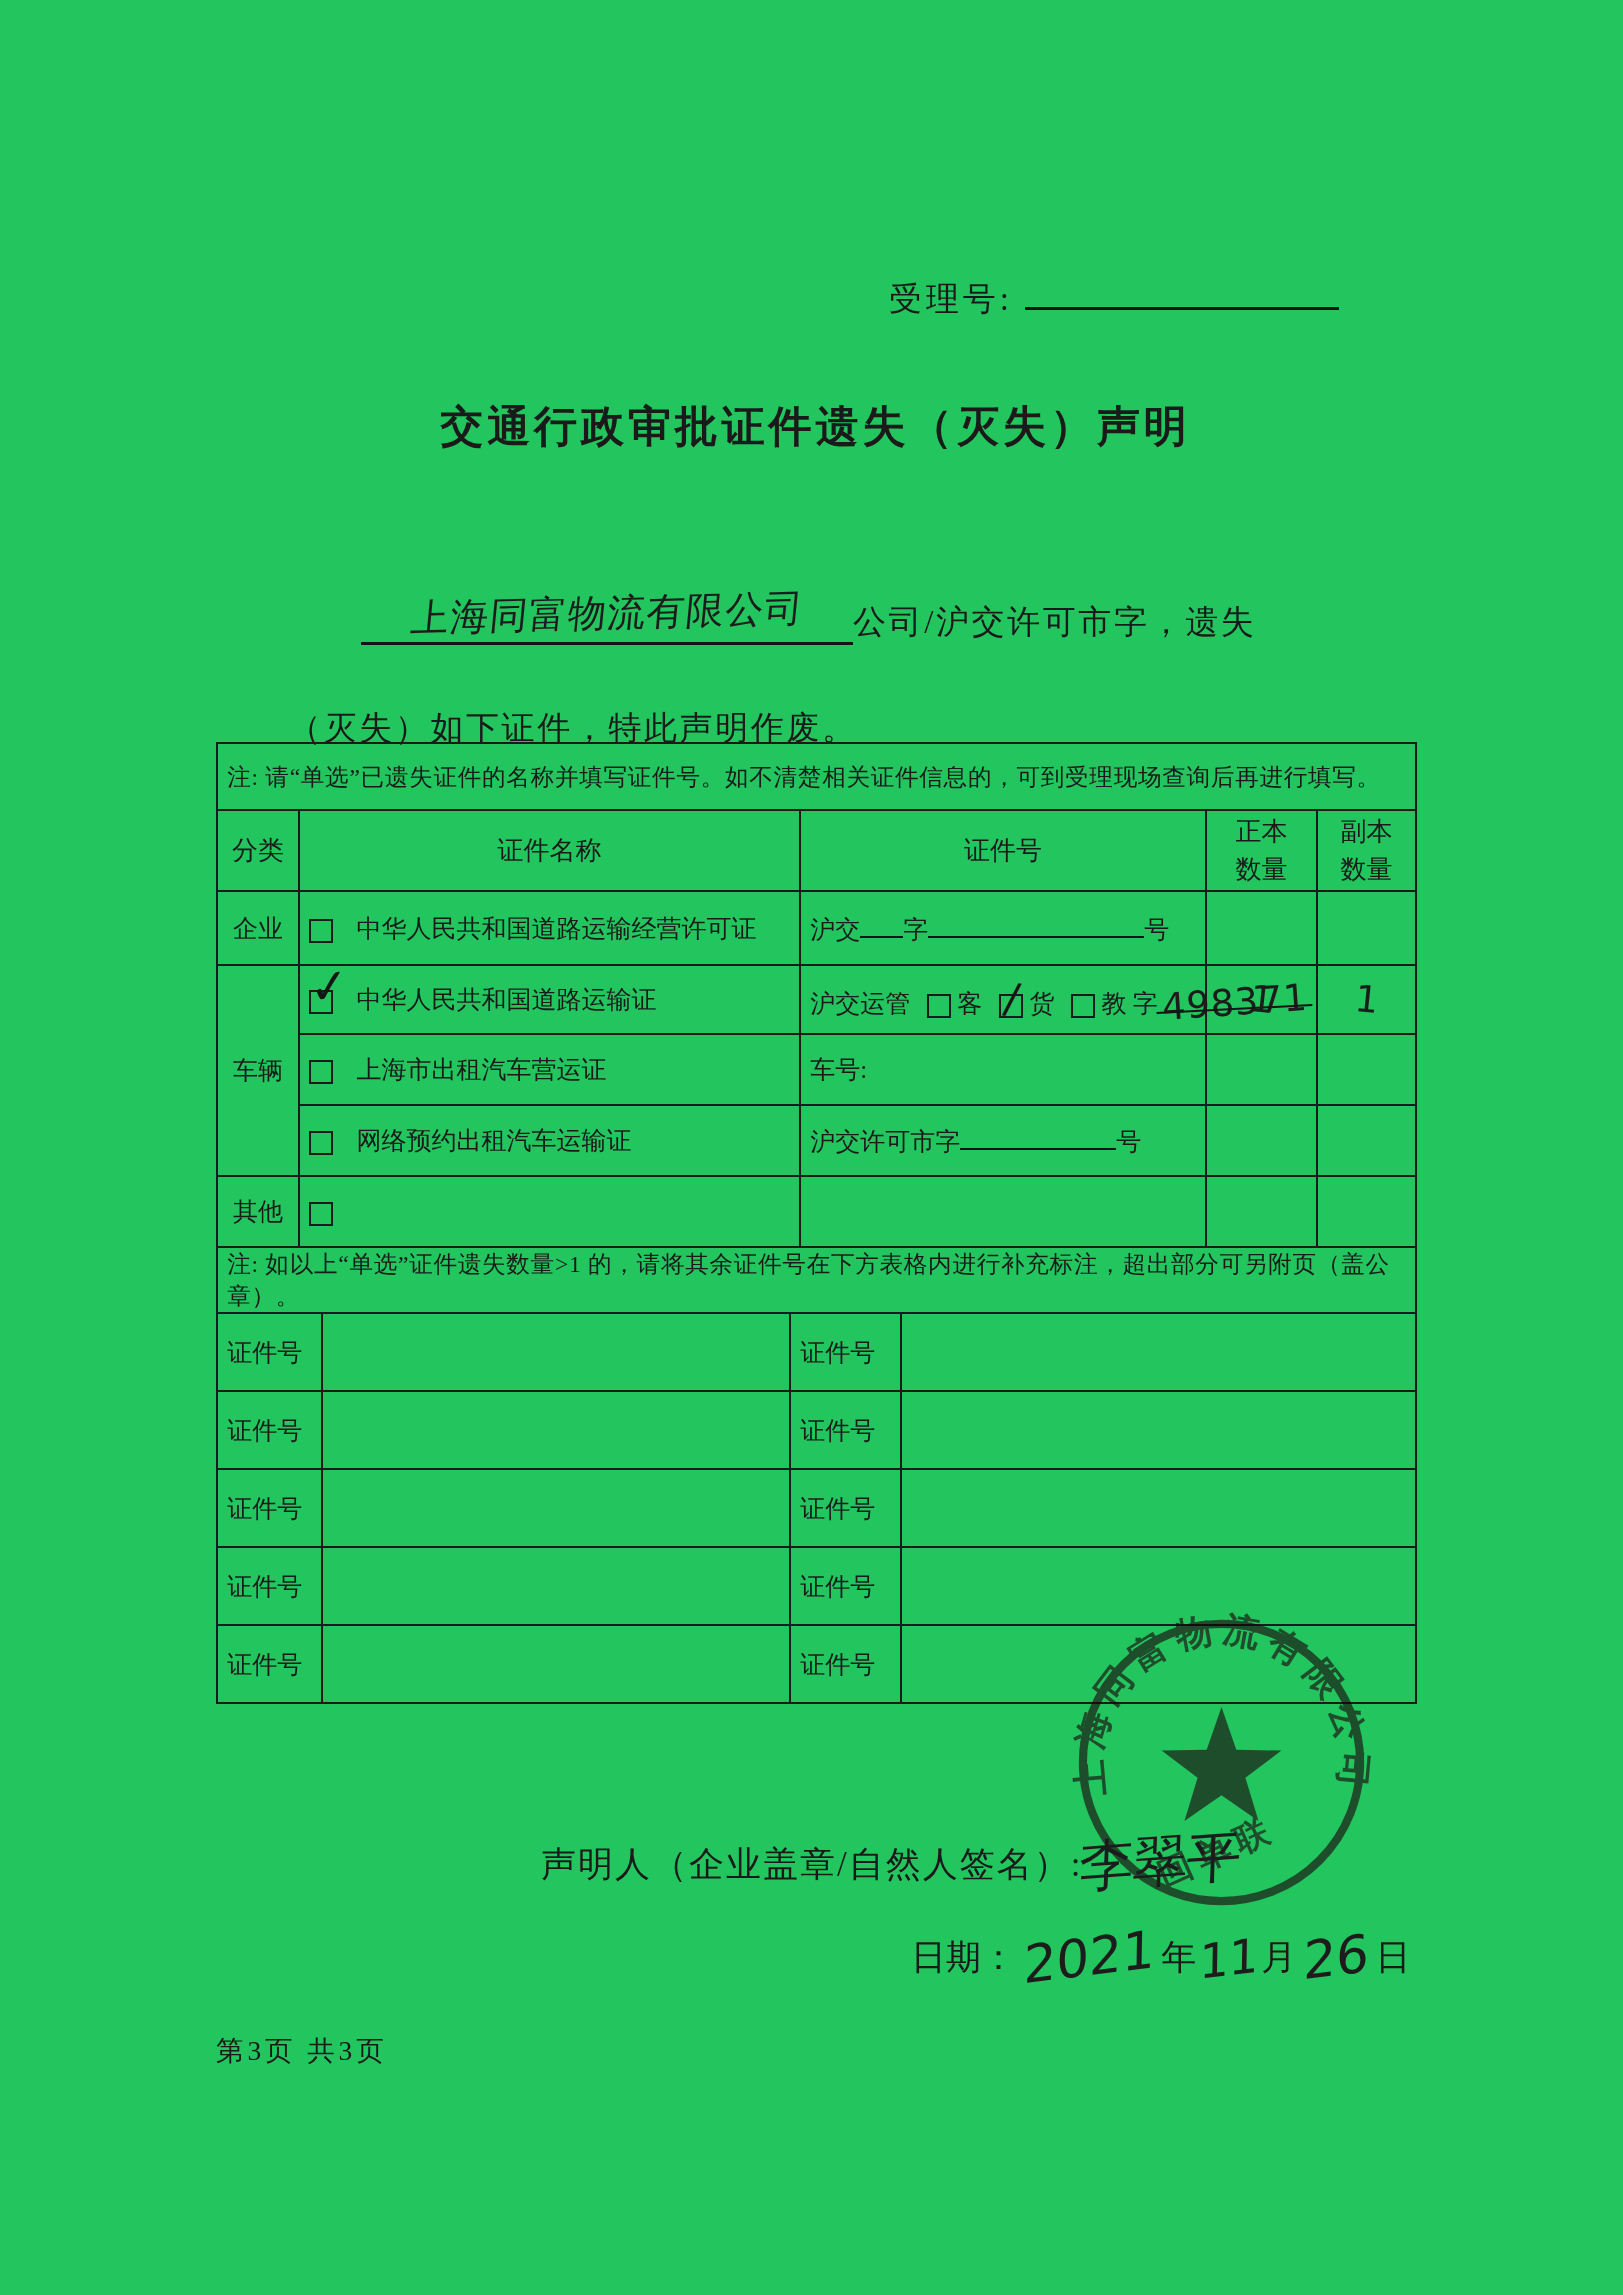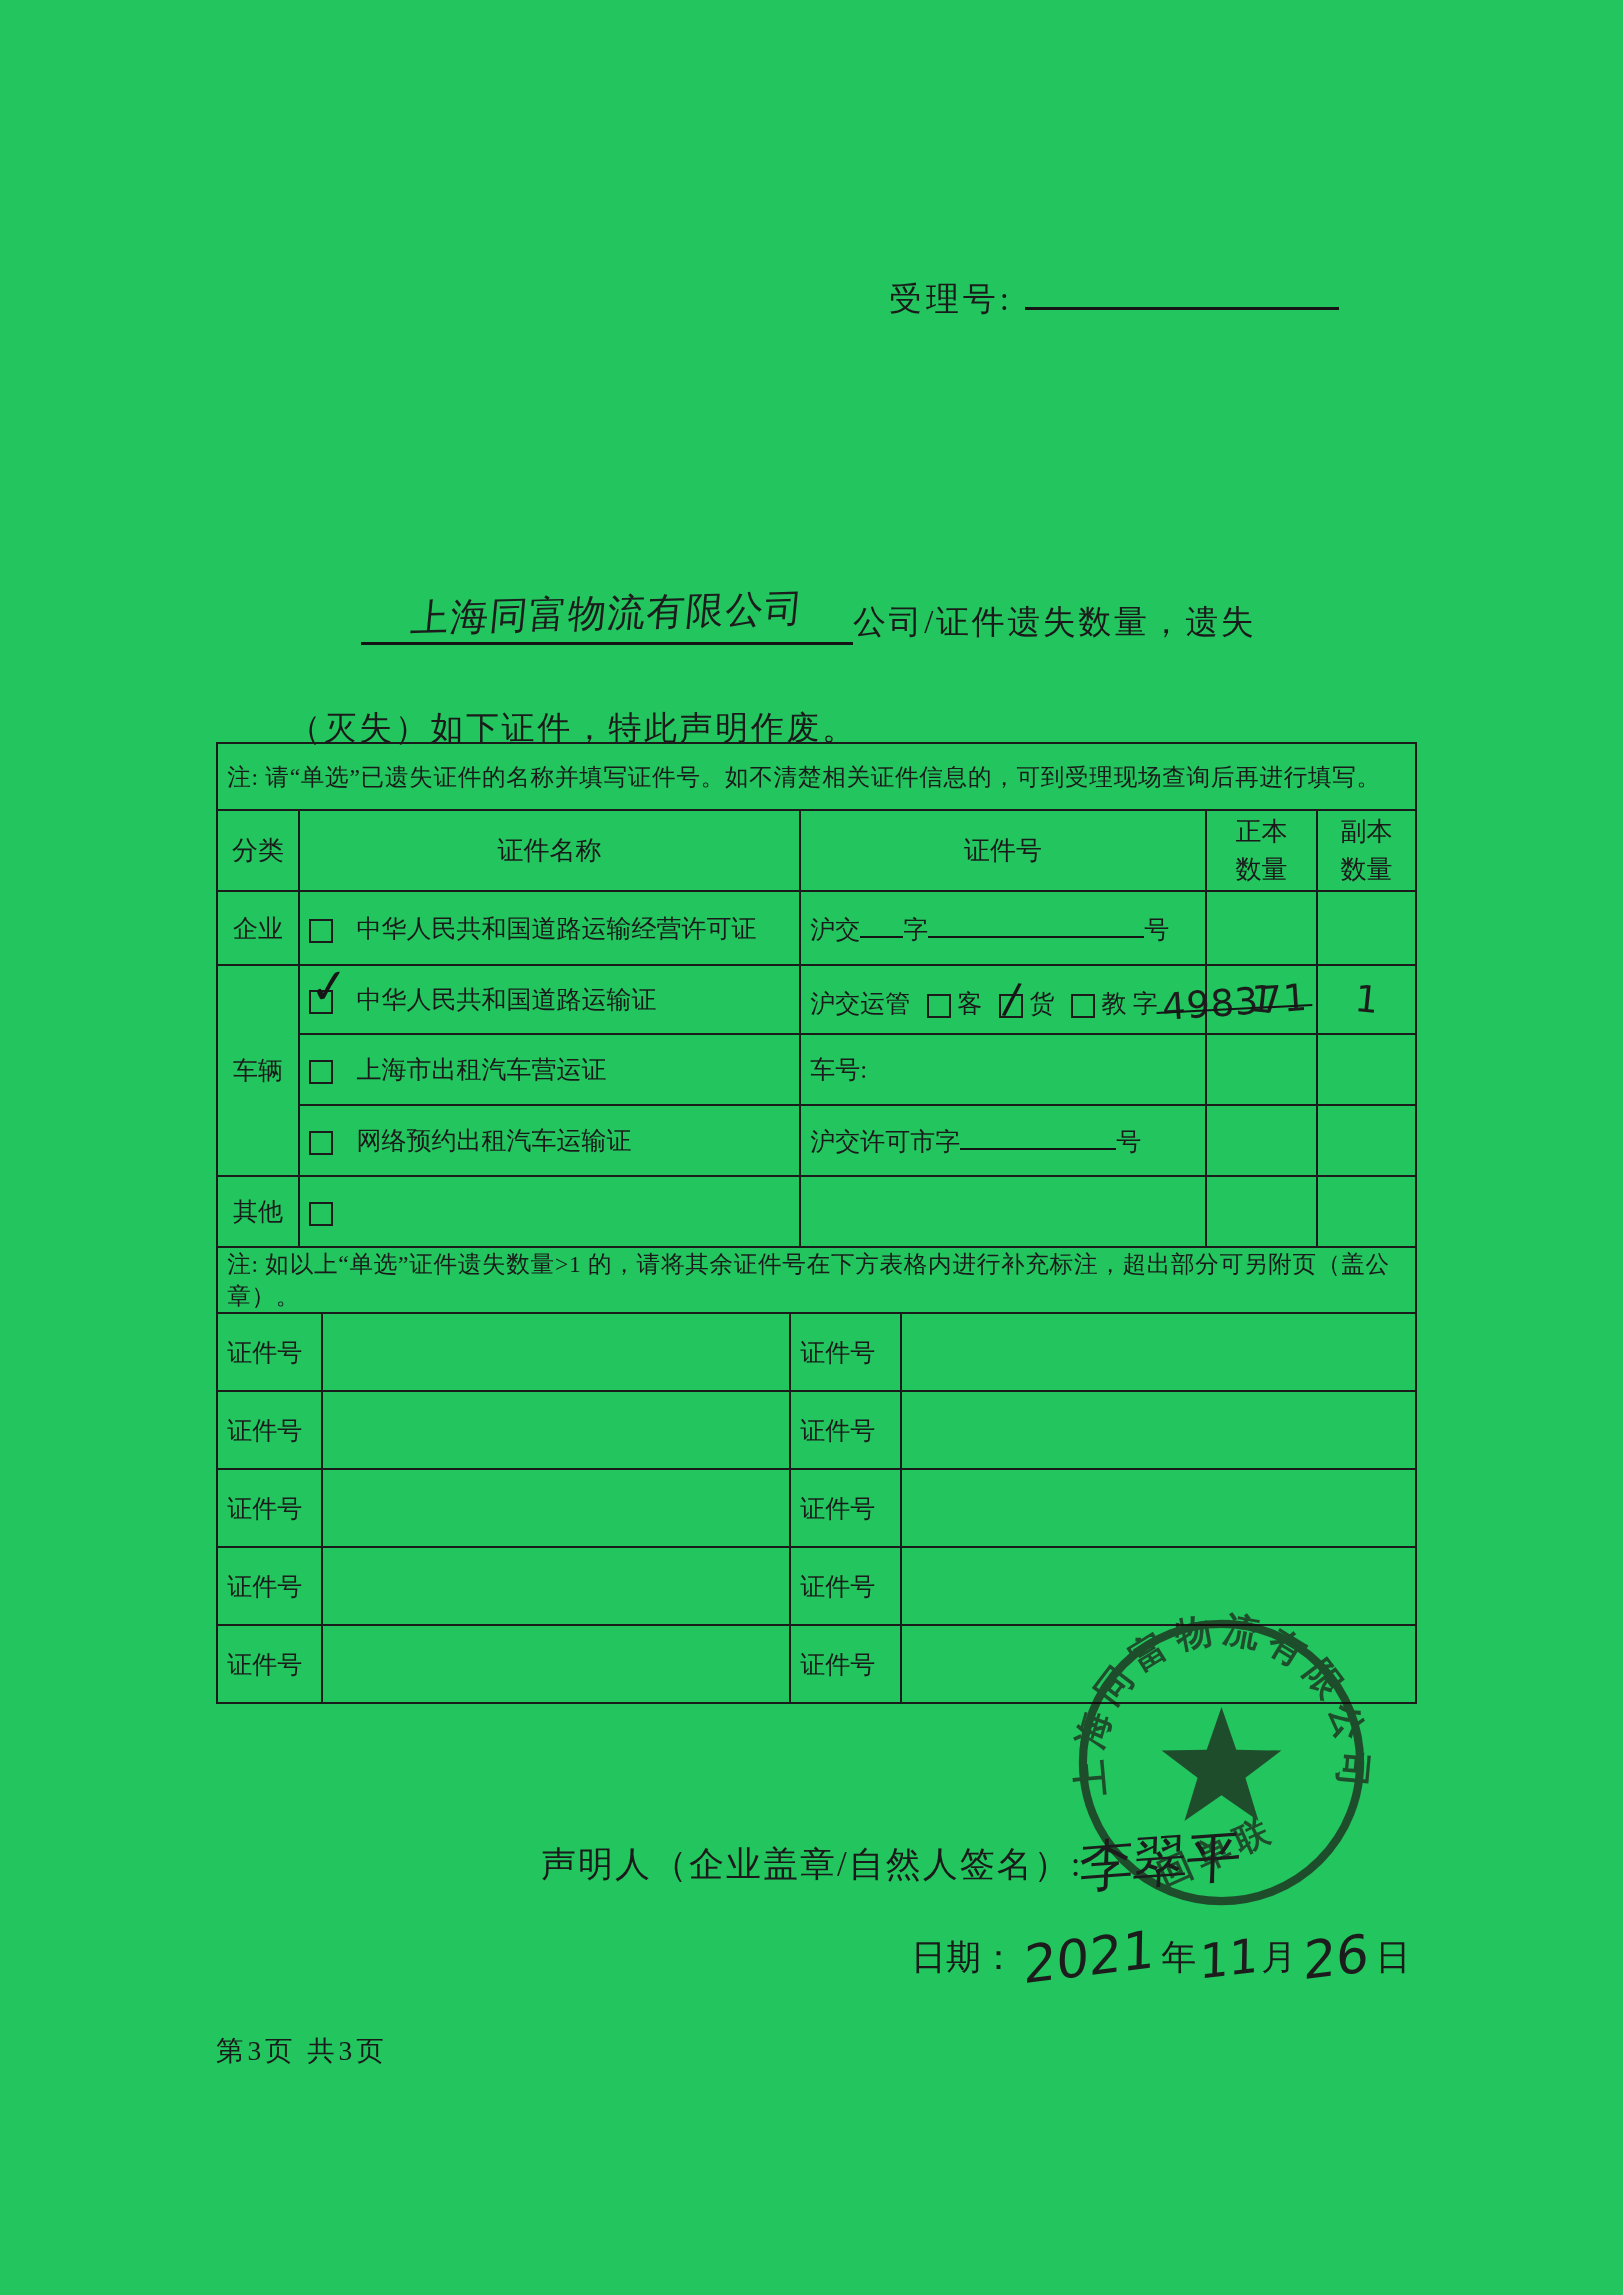--- a/index.html
+++ b/index.html
@@ -89,23 +89,24 @@
 </style>
 </head>
 <body>
 
 <div class="page">
 
   <div class="accept">
     <span>受理号:</span><span class="blankline"></span>
   </div>
 
+  <div class="title">交通行政审批证件遗失（灭失）声明</div>
 
   <div class="intro1">
-    <span class="company-underline"><span class="hw company-hw">上海同富物流有限公司</span></span><span class="intro-printed">公司/证件遗失数量，遗失</span>
+    <span class="company-underline"><span class="hw company-hw">上海同富物流有限公司</span></span><span class="intro-printed">公司/沪交许可市字，遗失</span>
   </div>
   <div class="intro2">（灭失）如下证件，特此声明作废。</div>
 
   <div class="tablewrap">
     <table>
       <colgroup>
           <col style="width:82px">
           <col style="width:501px">
           <col style="width:406px">
           <col style="width:111px">

